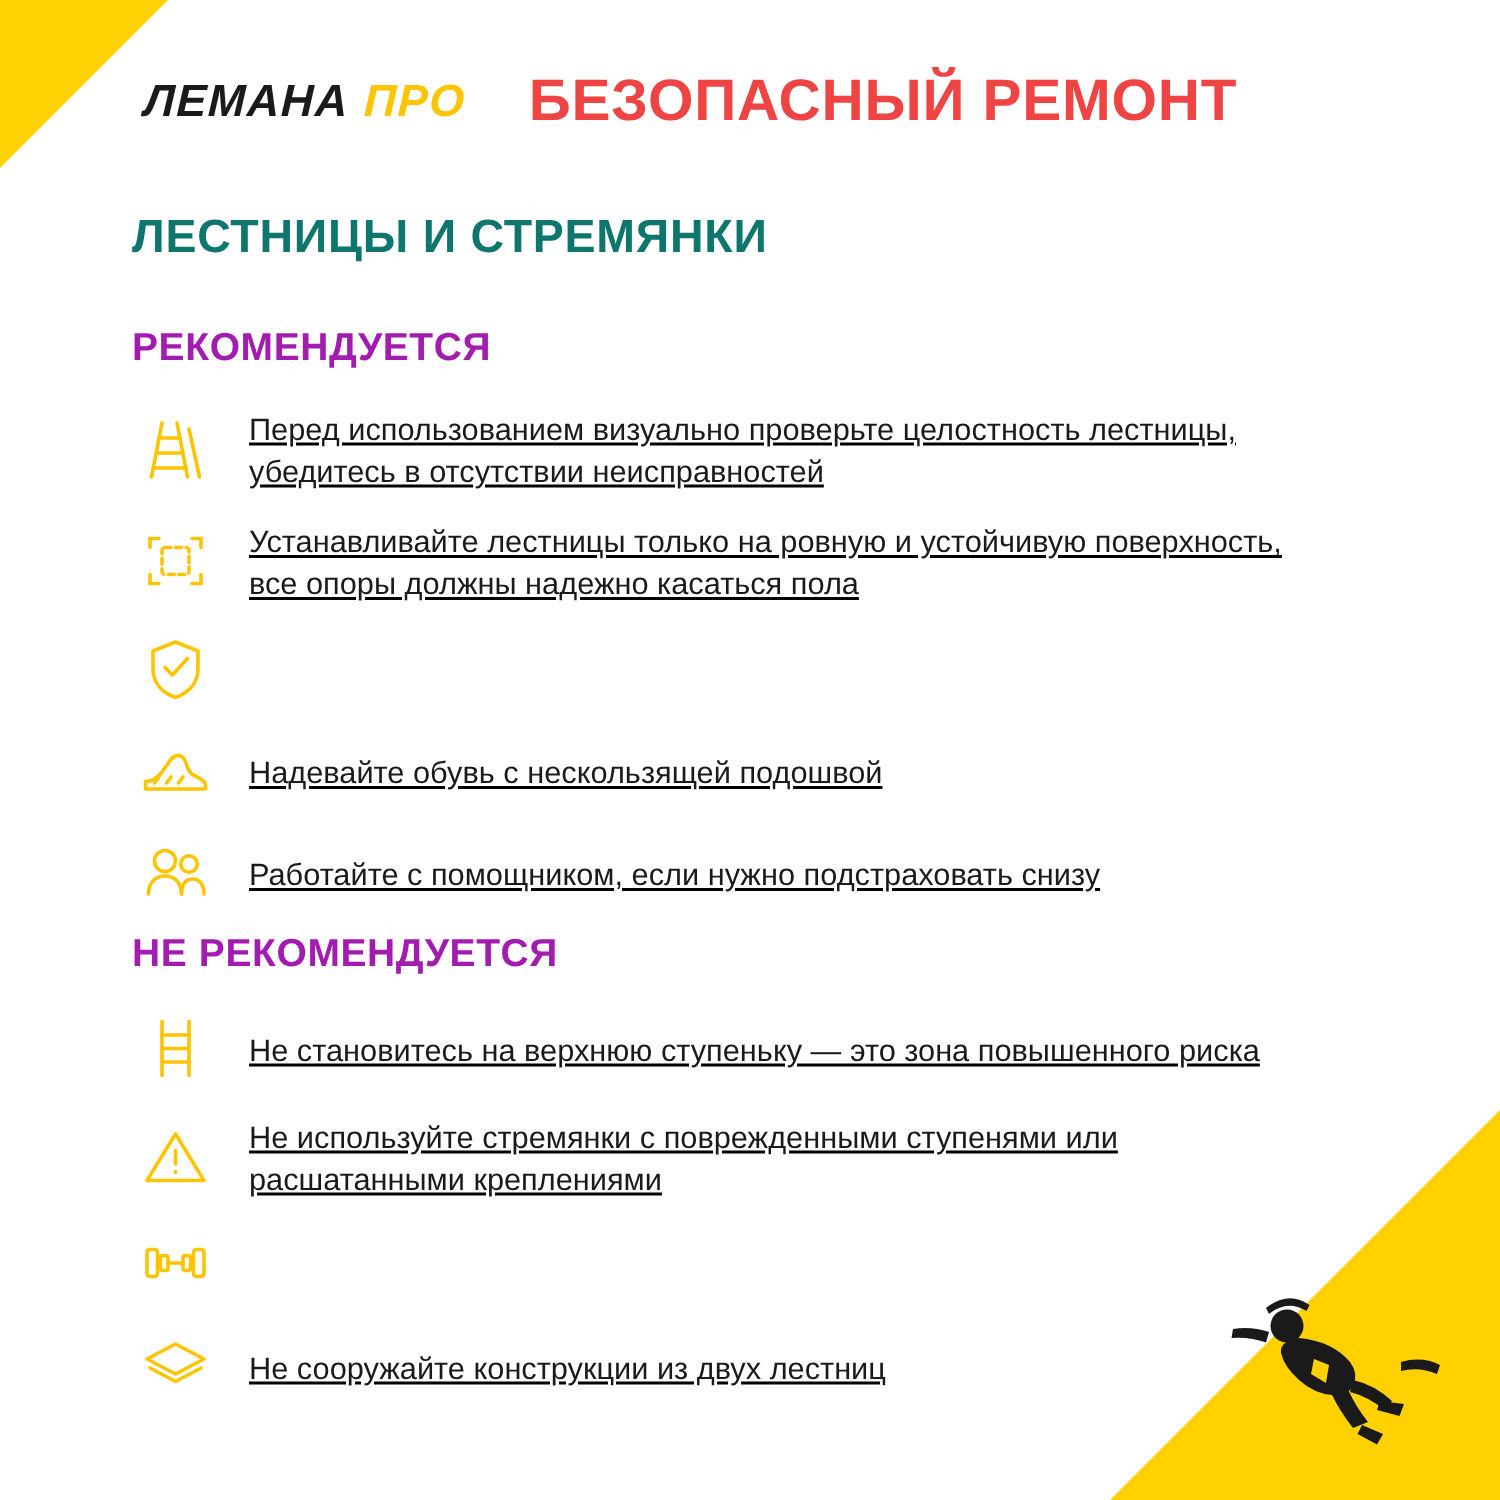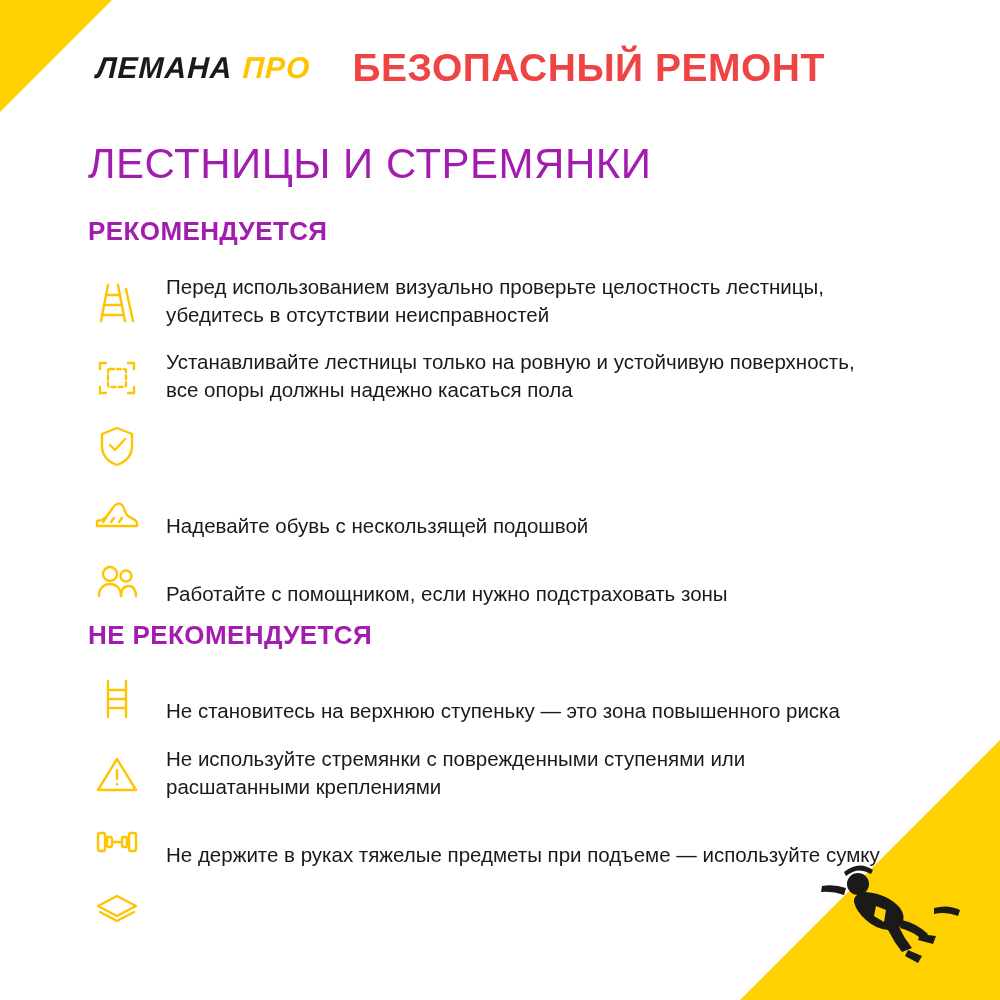--- a/index.html
+++ b/index.html
@@ -68,23 +68,23 @@
     font-size: 39px;
     letter-spacing: 0.5px;
     white-space: nowrap;
   }
 
   
   .page-title {
     position: absolute;
     top: 140px;
     left: 88px;
-    font-size: 42px;
-    font-weight: 400;
-    color: #a21caf;
+    font-size: 31px;
+    font-weight: 700;
+    color: #0f766e;
     letter-spacing: 0.5px;
   }
 
   
   .section {
     position: absolute;
     left: 88px;
     width: 820px;
   }
   .section-recommended { top: 216px; }
@@ -93,23 +93,24 @@
   .section-title {
     font-size: 26px;
     font-weight: 700;
     color: #a21caf;
     letter-spacing: 0.4px;
     margin: 0 0 22px 0;
   }
 
   .item {
     display: flex;
-    align-items: flex-end;
+    align-items: center;
     gap: 20px;
     margin-bottom: 16px;
+    text-decoration: underline;
   }
   .item-icon {
     flex: 0 0 58px;
     width: 58px;
     height: 52px;
     display: flex;
     align-items: center;
     justify-content: center;
   }
   .item-text {
@@ -199,21 +200,21 @@
 
   <div class="item">
     <div class="item-icon">
       <svg width="44" height="36" viewBox="0 0 44 36" fill="none" stroke="#FFC400" stroke-width="2.4" stroke-linecap="round" stroke-linejoin="round">
         <circle cx="15" cy="10" r="7"></circle>
         <path d="M4 32 C4 24 9 20 15 20 C21 20 26 24 26 32"></path>
         <circle cx="31" cy="12" r="5.5"></circle>
         <path d="M26 32 C26 25 29 22 34 22 C38 22 41 26 41 32"></path>
       </svg>
     </div>
-    <div class="item-text">Работайте с помощником, если нужно подстраховать зоны</div>
+    <div class="item-text">Работайте с помощником, если нужно подстраховать снизу</div>
   </div>
 </div>
 
 <div class="section section-not-recommended">
   <div class="section-title">НЕ РЕКОМЕНДУЕТСЯ</div>
 
   <div class="item">
     <div class="item-icon">
       <svg width="38" height="44" viewBox="0 0 38 44" fill="none" stroke="#FFC400" stroke-width="2.4" stroke-linecap="round">
         <line x1="10" y1="4" x2="10" y2="40"></line>
@@ -240,30 +241,30 @@
   <div class="item">
     <div class="item-icon">
       <svg width="46" height="34" viewBox="0 0 46 34" fill="none" stroke="#FFC400" stroke-width="2.4" stroke-linecap="round" stroke-linejoin="round">
         <rect x="4" y="8" width="7" height="18" rx="2"></rect>
         <rect x="35" y="8" width="7" height="18" rx="2"></rect>
         <rect x="13" y="12" width="5" height="10" rx="1.5"></rect>
         <rect x="28" y="12" width="5" height="10" rx="1.5"></rect>
         <line x1="18" y1="17" x2="28" y2="17"></line>
       </svg>
     </div>
-    <div class="item-text">Не держите в руках тяжелые предметы при подъеме — используйте сумку</div>
   </div>
 
   <div class="item">
     <div class="item-icon">
       <svg width="46" height="36" viewBox="0 0 46 36" fill="none" stroke="#FFC400" stroke-width="2.4" stroke-linecap="round" stroke-linejoin="round">
         <path d="M23 4 L42 14 L23 24 L4 14 Z"></path>
         <path d="M6 20 L23 29 L40 20"></path>
       </svg>
     </div>
+    <div class="item-text">Не сооружайте конструкции из двух лестниц</div>
   </div>
 </div>
 
 <div class="mascot">
   <svg width="150" height="120" viewBox="0 0 150 120" fill="none">
     <g fill="#1a1a1a">
       <circle cx="42" cy="34" r="11"></circle>
       <path d="M30 26 q12 -10 25 -2 l2 -4 q-14 -10 -29 2 z"></path>
       <path d="M50 42 q22 2 34 16 q6 8 2 16 q-4 7 -14 6 q-12 -1 -22 -10 q-10 -9 -12 -18 q-1 -8 12 -10 z"></path>
       <path d="M30 38 q-12 -4 -24 -2 l-1 6 q12 -1 23 3 z"></path>

